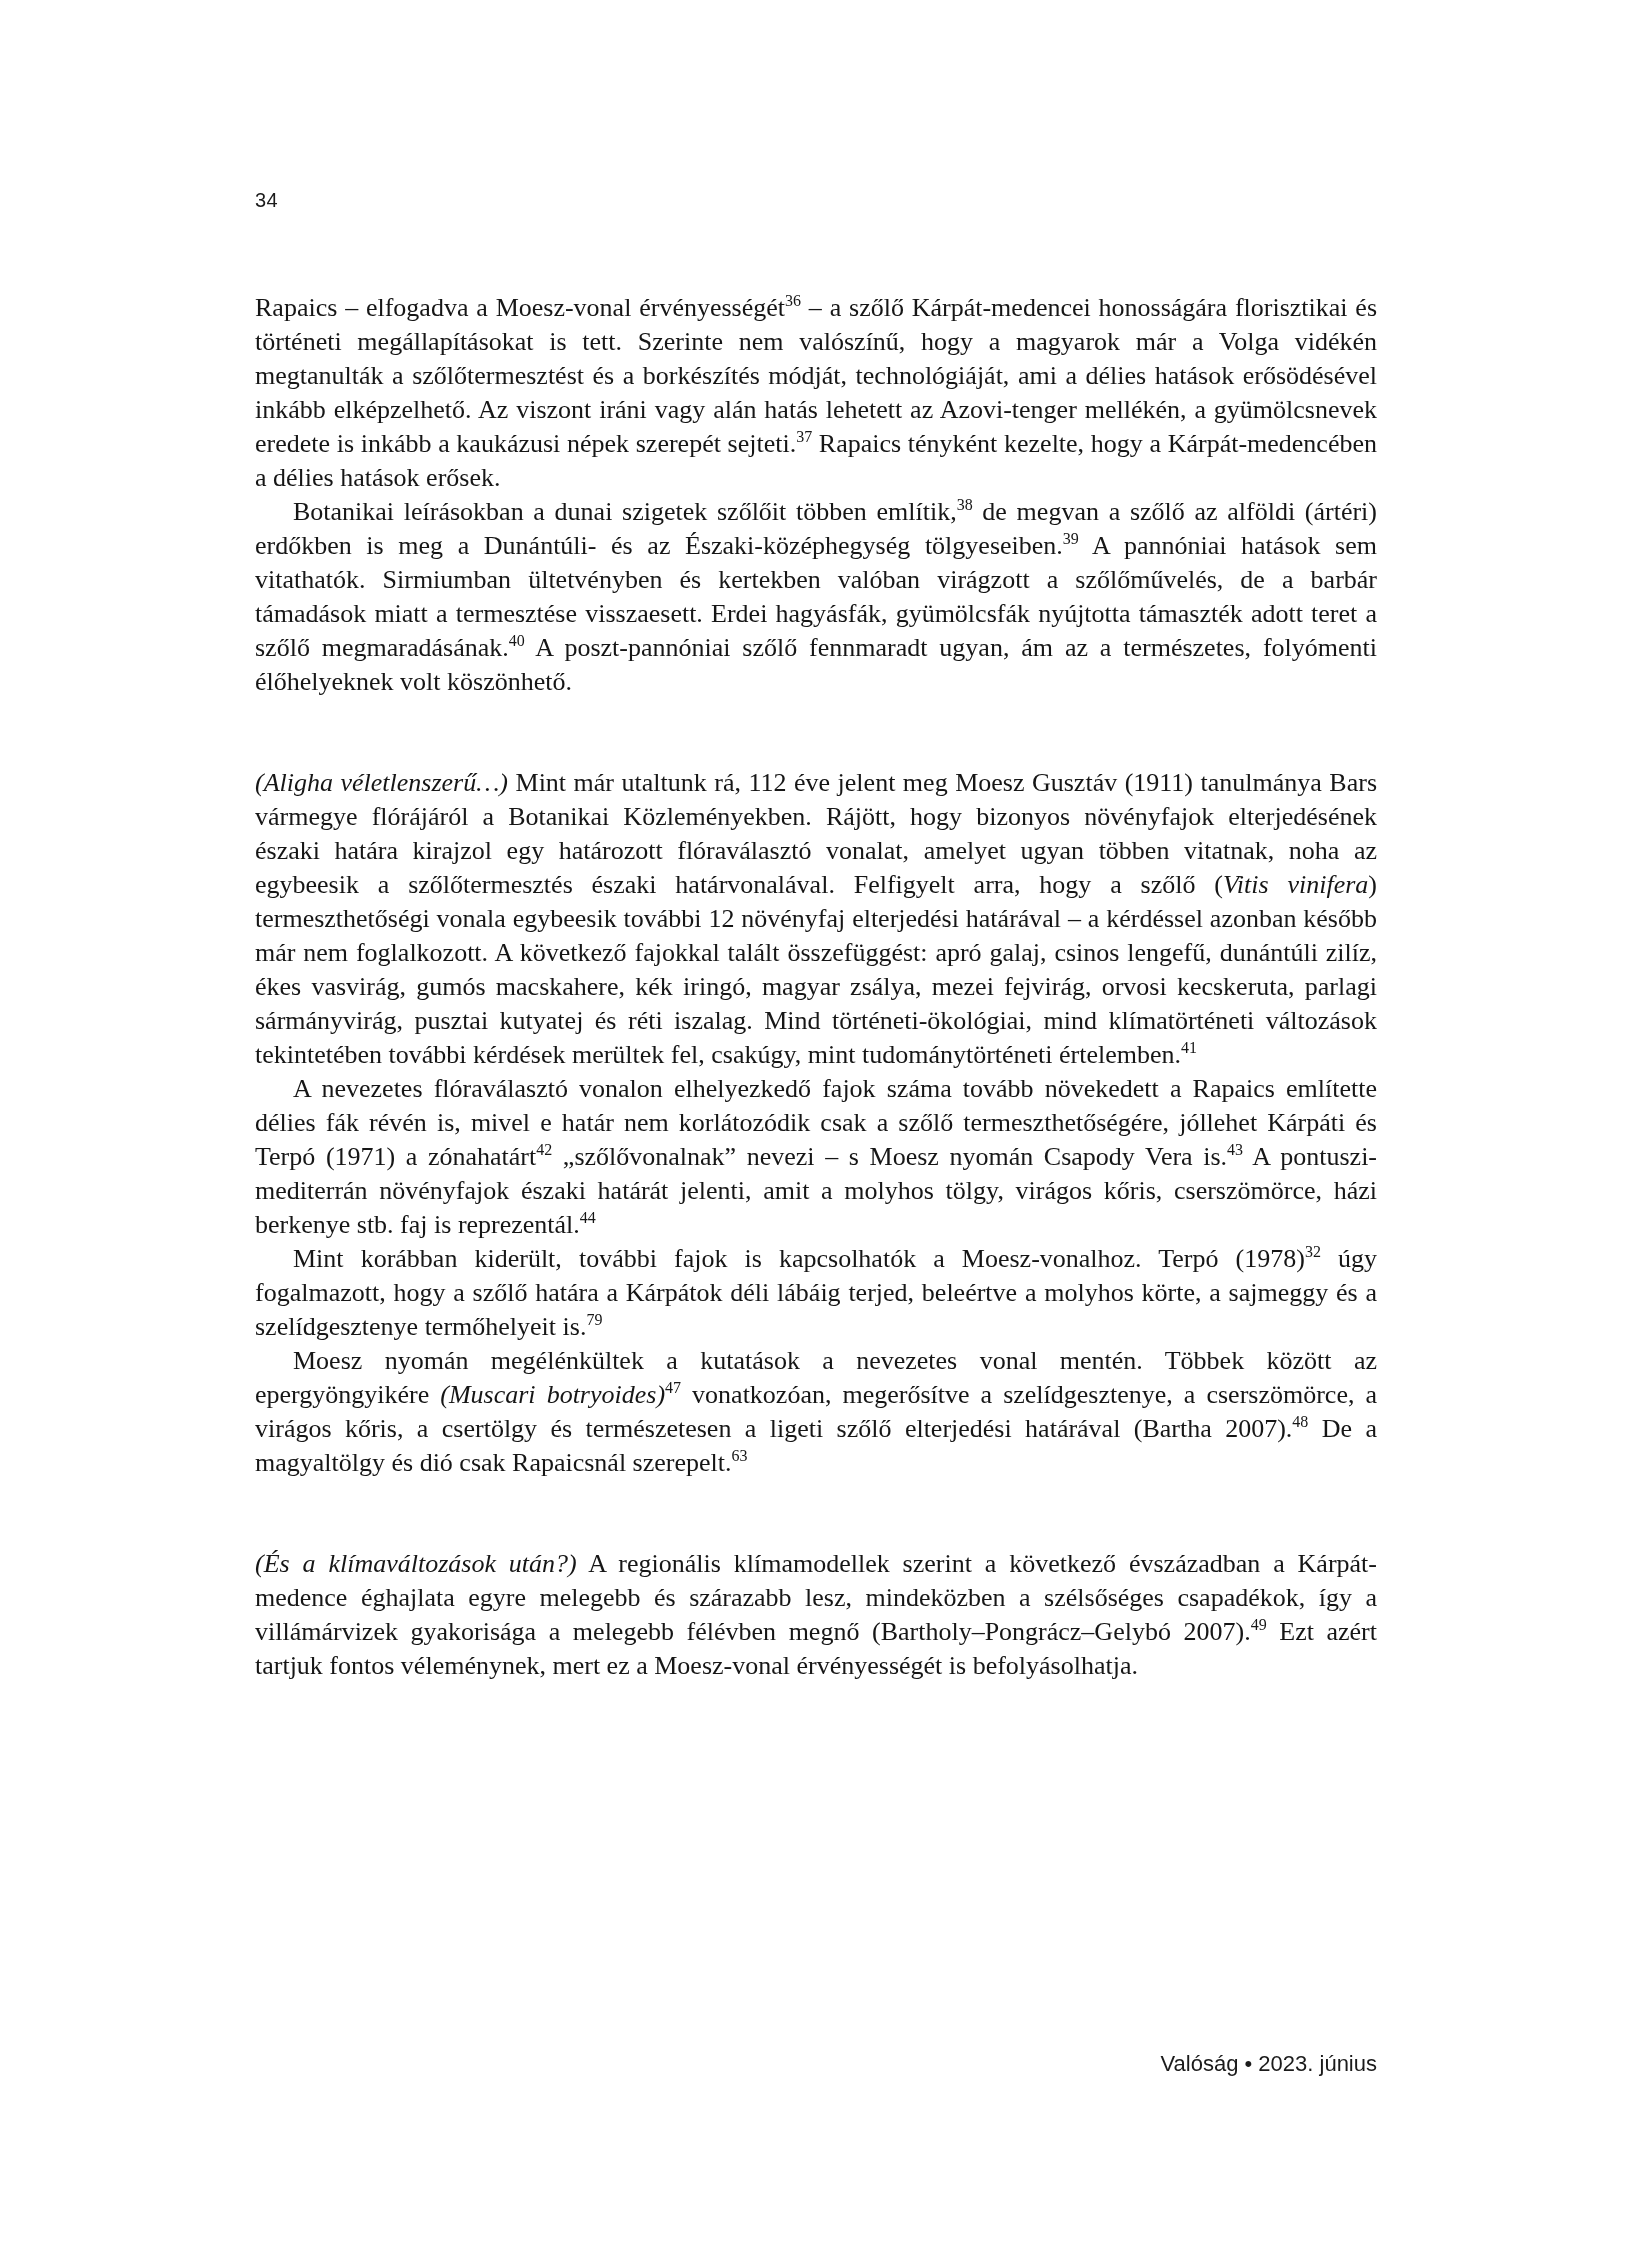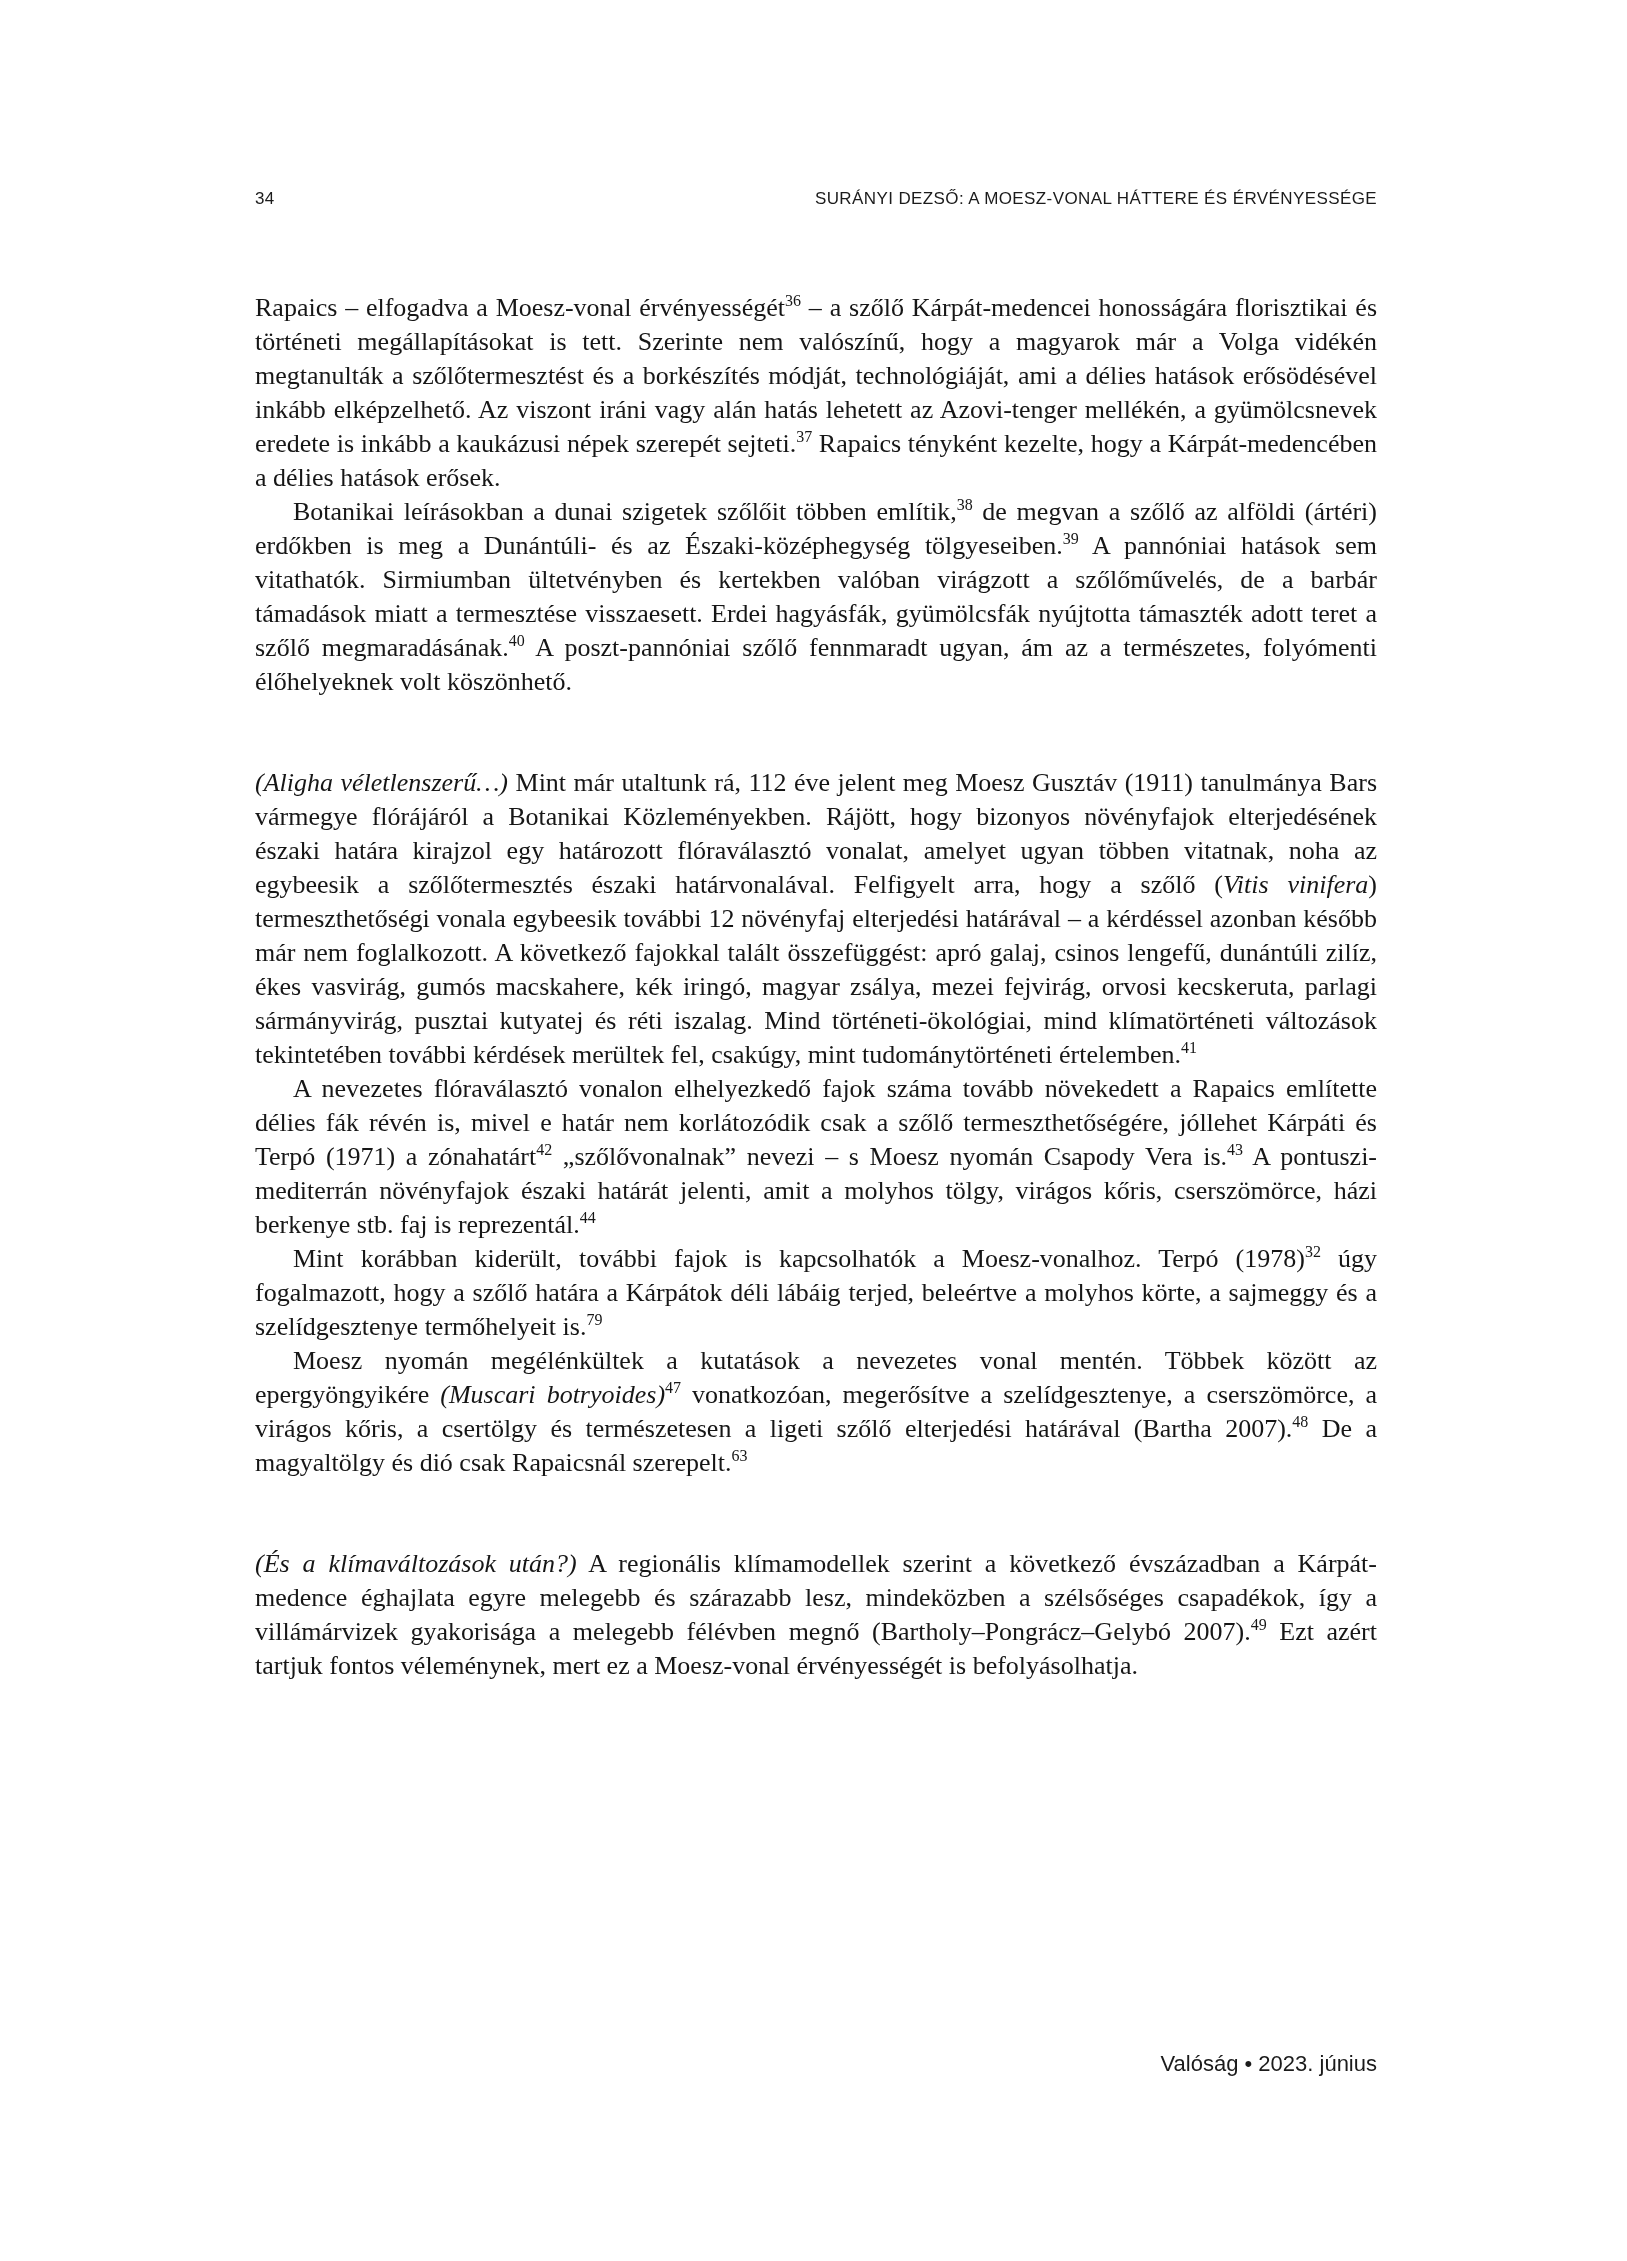--- a/index.html
+++ b/index.html
@@ -13,21 +13,21 @@
     overflow: hidden;
   }
   .page-header {
     position: absolute;
     top: 189px;
     left: 255px;
     right: 251px;
     display: flex;
     align-items: baseline;
     font-family: "Liberation Sans", "DejaVu Sans", sans-serif;
-    font-size: 17px;
+    font-size: 20px;
     letter-spacing: 0.4px;
     color: #1b1b1b;
   }
   .page-number { flex: 0 0 auto; }
   .running-title { margin-left: auto; text-align: right; white-space: nowrap; }
   .body-text {
     position: absolute;
     top: 291px;
     left: 255px;
     width: 1122px;
@@ -57,21 +57,20 @@
     color: #1b1b1b;
   }
 </style>
 </head>
 <body>
 
 <div class="page">
 
   <header class="page-header">
     <span class="page-number">34</span>
-    <span class="running-title">SURÁNYI DEZSŐ: A MOESZ-VONAL HÁTTERE ÉS ÉRVÉNYESSÉGE</span>
   </header>
 
   <main class="body-text" id="body-text">
       <p><span>Rapaics – elfogadva a Moesz-vonal érvényességét</span><sup>36</sup><span> – a szőlő Kárpát-medencei honosságára florisztikai és történeti megállapításokat is tett. Szerinte nem valószínű, hogy a magyarok már a Volga vidékén megtanulták a szőlőtermesztést és a borkészítés módját, technológiáját, ami a délies hatások erősödésével inkább elképzelhető. Az viszont iráni vagy alán hatás lehetett az Azovi-tenger mellékén, a gyümölcsnevek eredete is inkább a kaukázusi népek szerepét sejteti.</span><sup>37</sup><span> Rapaics tényként kezelte, hogy a Kárpát-medencében a délies hatások erősek.</span></p>
       <p class="indent"><span>Botanikai leírásokban a dunai szigetek szőlőit többen említik,</span><sup>38</sup><span> de megvan a szőlő az alföldi (ártéri) erdőkben is meg a Dunántúli- és az Északi-középhegység tölgyeseiben.</span><sup>39</sup><span> A pannóniai hatások sem vitathatók. Sirmiumban ültetvényben és kertekben valóban virágzott a szőlőművelés, de a barbár támadások miatt a termesztése visszaesett. Erdei hagyásfák, gyümölcsfák nyújtotta támaszték adott teret a szőlő megmaradásának.</span><sup>40</sup><span> A poszt-pannóniai szőlő fennmaradt ugyan, ám az a természetes, folyómenti élőhelyeknek volt köszönhető.</span></p>
       <p class="section"><span class="italic">(Aligha véletlenszerű…)</span><span> Mint már utaltunk rá, 112 éve jelent meg Moesz Gusztáv (1911) tanulmánya Bars vármegye flórájáról a Botanikai Közleményekben. Rájött, hogy bizonyos növényfajok elterjedésének északi határa kirajzol egy határozott flóraválasztó vonalat, amelyet ugyan többen vitatnak, noha az egybeesik a szőlőtermesztés északi határvonalával. Felfigyelt arra, hogy a szőlő (</span><span class="italic">Vitis vinifera</span><span>) termeszthetőségi vonala egybeesik további 12 növényfaj elterjedési határával – a kérdéssel azonban később már nem foglalkozott. A következő fajokkal talált összefüggést: apró galaj, csinos lengefű, dunántúli zilíz, ékes vasvirág, gumós macskahere, kék iringó, magyar zsálya, mezei fejvirág, orvosi kecskeruta, parlagi sármányvirág, pusztai kutyatej és réti iszalag. Mind történeti-ökológiai, mind klímatörténeti változások tekintetében további kérdések merültek fel, csakúgy, mint tudománytörténeti értelemben.</span><sup>41</sup></p>
       <p class="indent"><span>A nevezetes flóraválasztó vonalon elhelyezkedő fajok száma tovább növekedett a Rapaics említette délies fák révén is, mivel e határ nem korlátozódik csak a szőlő termeszthetőségére, jóllehet Kárpáti és Terpó (1971) a zónahatárt</span><sup>42</sup><span> „szőlővonalnak” nevezi – s Moesz nyomán Csapody Vera is.</span><sup>43</sup><span> A pontuszi-mediterrán növényfajok északi határát jelenti, amit a molyhos tölgy, virágos kőris, cserszömörce, házi berkenye stb. faj is reprezentál.</span><sup>44</sup></p>
       <p class="indent"><span>Mint korábban kiderült, további fajok is kapcsolhatók a Moesz-vonalhoz. Terpó (1978)</span><sup>32</sup><span> úgy fogalmazott, hogy a szőlő határa a Kárpátok déli lábáig terjed, beleértve a molyhos körte, a sajmeggy és a szelídgesztenye termőhelyeit is.</span><sup>79</sup></p>
       <p class="indent"><span>Moesz nyomán megélénkültek a kutatások a nevezetes vonal mentén. Többek között az epergyöngyikére </span><span class="italic">(Muscari botryoides)</span><sup>47</sup><span> vonatkozóan, megerősítve a szelídgesztenye, a cserszömörce, a virágos kőris, a csertölgy és természetesen a ligeti szőlő elterjedési határával (Bartha 2007).</span><sup>48</sup><span> De a magyaltölgy és dió csak Rapaicsnál szerepelt.</span><sup>63</sup></p>
       <p class="section"><span class="italic">(És a klímaváltozások után?)</span><span> A regionális klímamodellek szerint a következő évszázadban a Kárpát-medence éghajlata egyre melegebb és szárazabb lesz, mindeközben a szélsőséges csapadékok, így a villámárvizek gyakorisága a melegebb félévben megnő (Bartholy–Pongrácz–Gelybó 2007).</span><sup>49</sup><span> Ezt azért tartjuk fontos véleménynek, mert ez a Moesz-vonal érvényességét is befolyásolhatja.</span></p>

